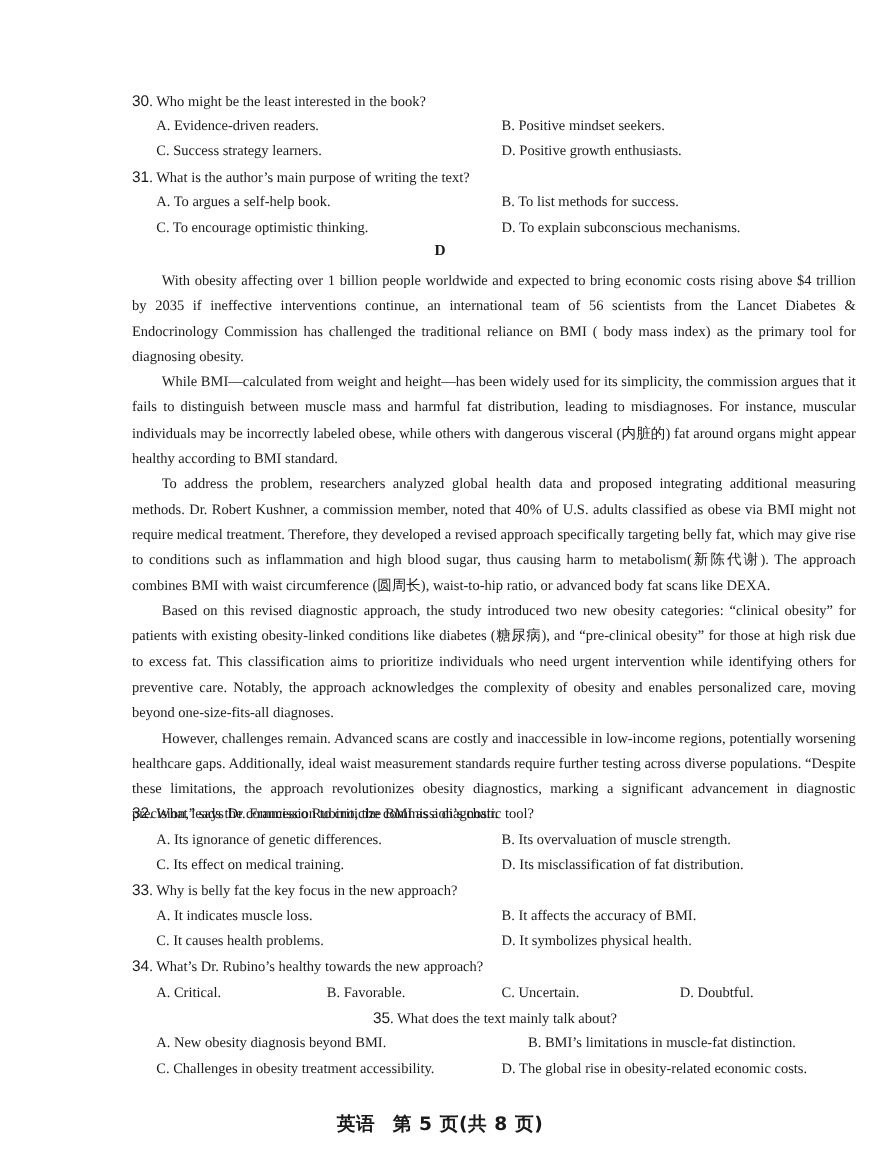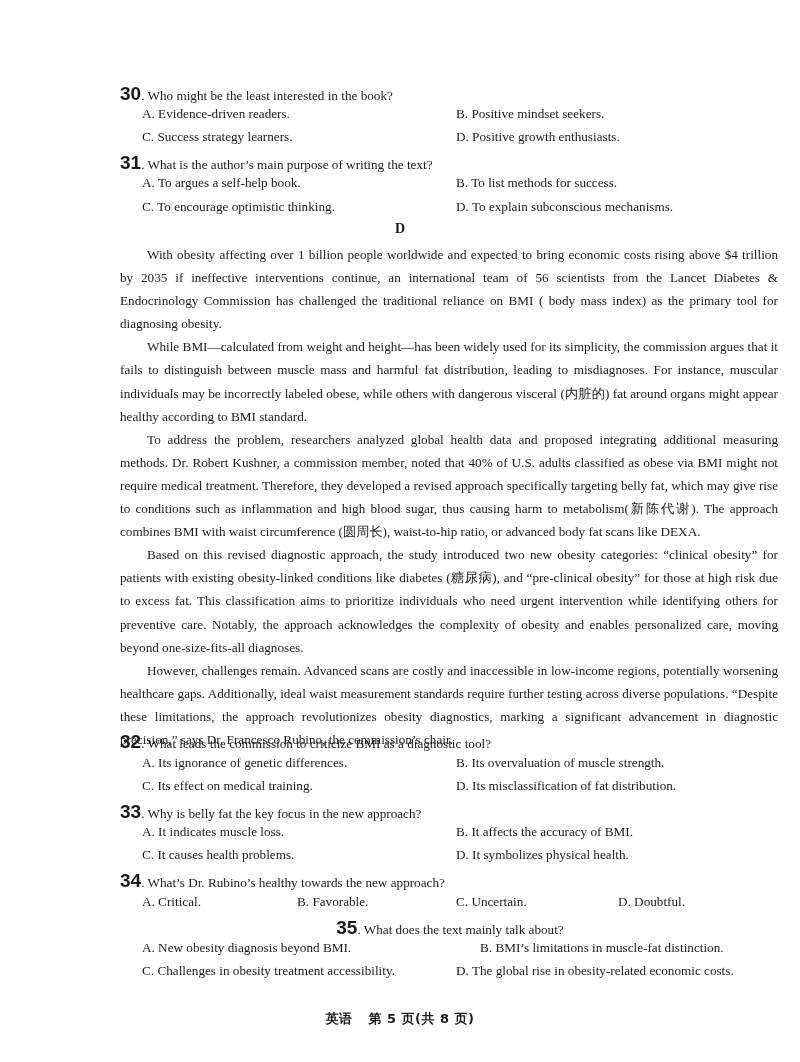--- a/index.html
+++ b/index.html
@@ -24,22 +24,22 @@
       height: 1062px;
     }
     .q {
       position: absolute;
       left: 120px;
       width: 660px;
       white-space: nowrap;
     }
     .qnum {
       font-family: "Liberation Sans", "DejaVu Sans", sans-serif;
-      font-weight: bold;
-      font-size: 19px;
+      font-weight: normal;
+      font-size: 14px;
     }
     .opt {
       position: absolute;
       white-space: nowrap;
     }
     .section-letter {
       position: absolute;
       left: 0;
       width: 800px;
       text-align: center;
@@ -62,21 +62,21 @@
       text-align: justify;
     }
     .footer {
       position: absolute;
       top: 1010px;
       left: 0;
       width: 800px;
       text-align: center;
       font-family: "DejaVu Sans", sans-serif;
       font-weight: bold;
-      font-size: 13px;
+      font-size: 17px;
       letter-spacing: 0.5px;
     }
     .footer .sp { display: inline-block; width: 16px; }
   </style>
 </head>
 <body>
 
 <div class="page">
 
   <div class="q" style="top:83px;">

